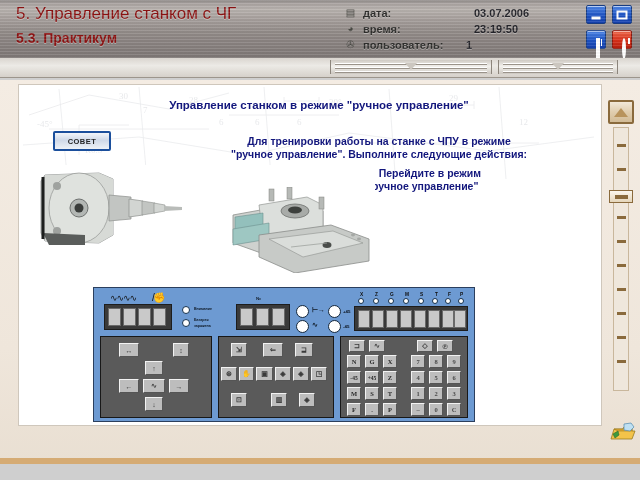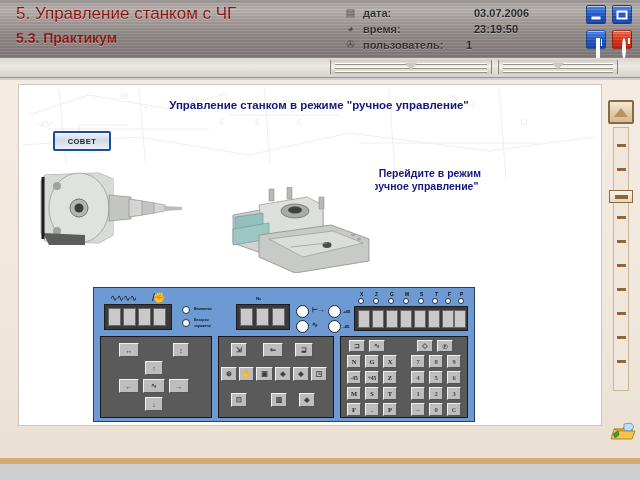--- a/index.html
+++ b/index.html
@@ -292,20 +292,24 @@
           <text x="310" y="20">30°</text>
           <text x="430" y="16">29</text>
           <text x="500" y="40">12</text>
         </g>
       </svg>
 
       <div class="heading">Управление станком в  режиме "ручное управление"</div>
 
       <div class="sovet">СОВЕТ</div>
 
+      <div class="task">
+        <div>Для тренировки работы на станке с ЧПУ в  режиме</div>
+        <div>"ручное управление". Выполните следующие действия:</div>
+      </div>
 
       <div class="step">
         <div>1. Перейдите в режим</div>
         <div>"ручное управление"</div>
       </div>
 
       <div class="photoband">
         <svg class="ph" style="left:0;top:4px;" width="150" height="80" viewBox="0 0 150 80">
           <rect x="0" y="0" width="150" height="80" fill="#ffffff"></rect>
           <path d="M2 12 L6 6 L60 4 L74 10 L74 66 L60 74 L6 72 L2 64 Z" fill="#c9ccc9" stroke="#8e9190" stroke-width="0.8"></path>

